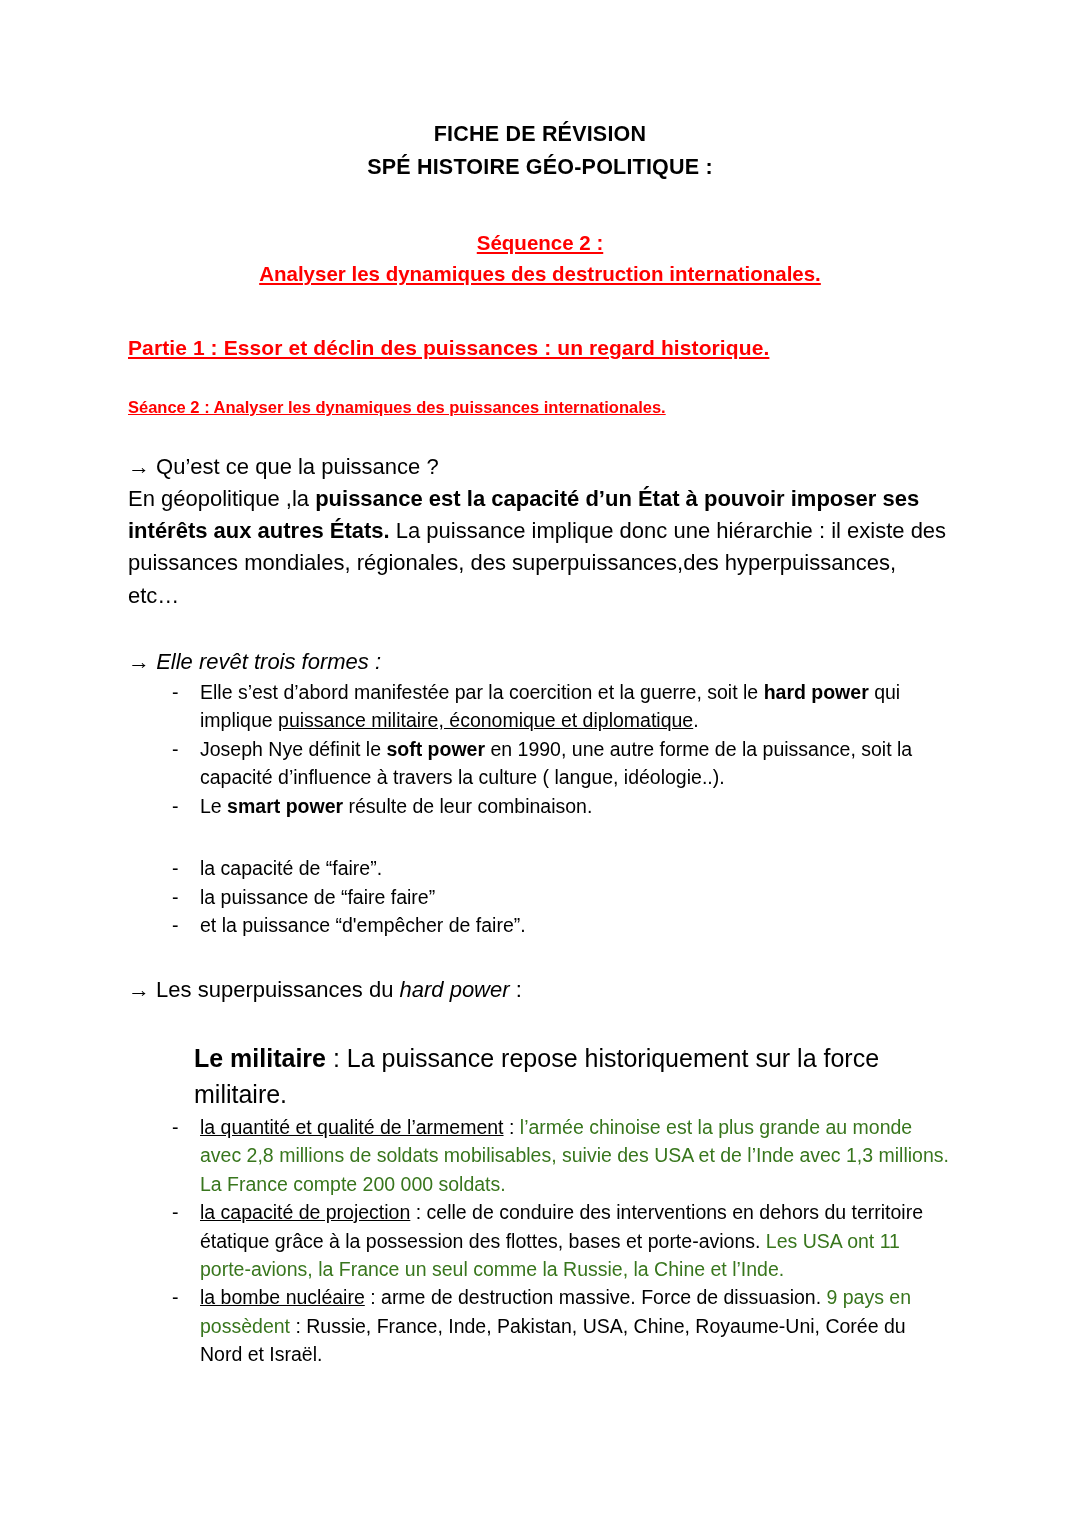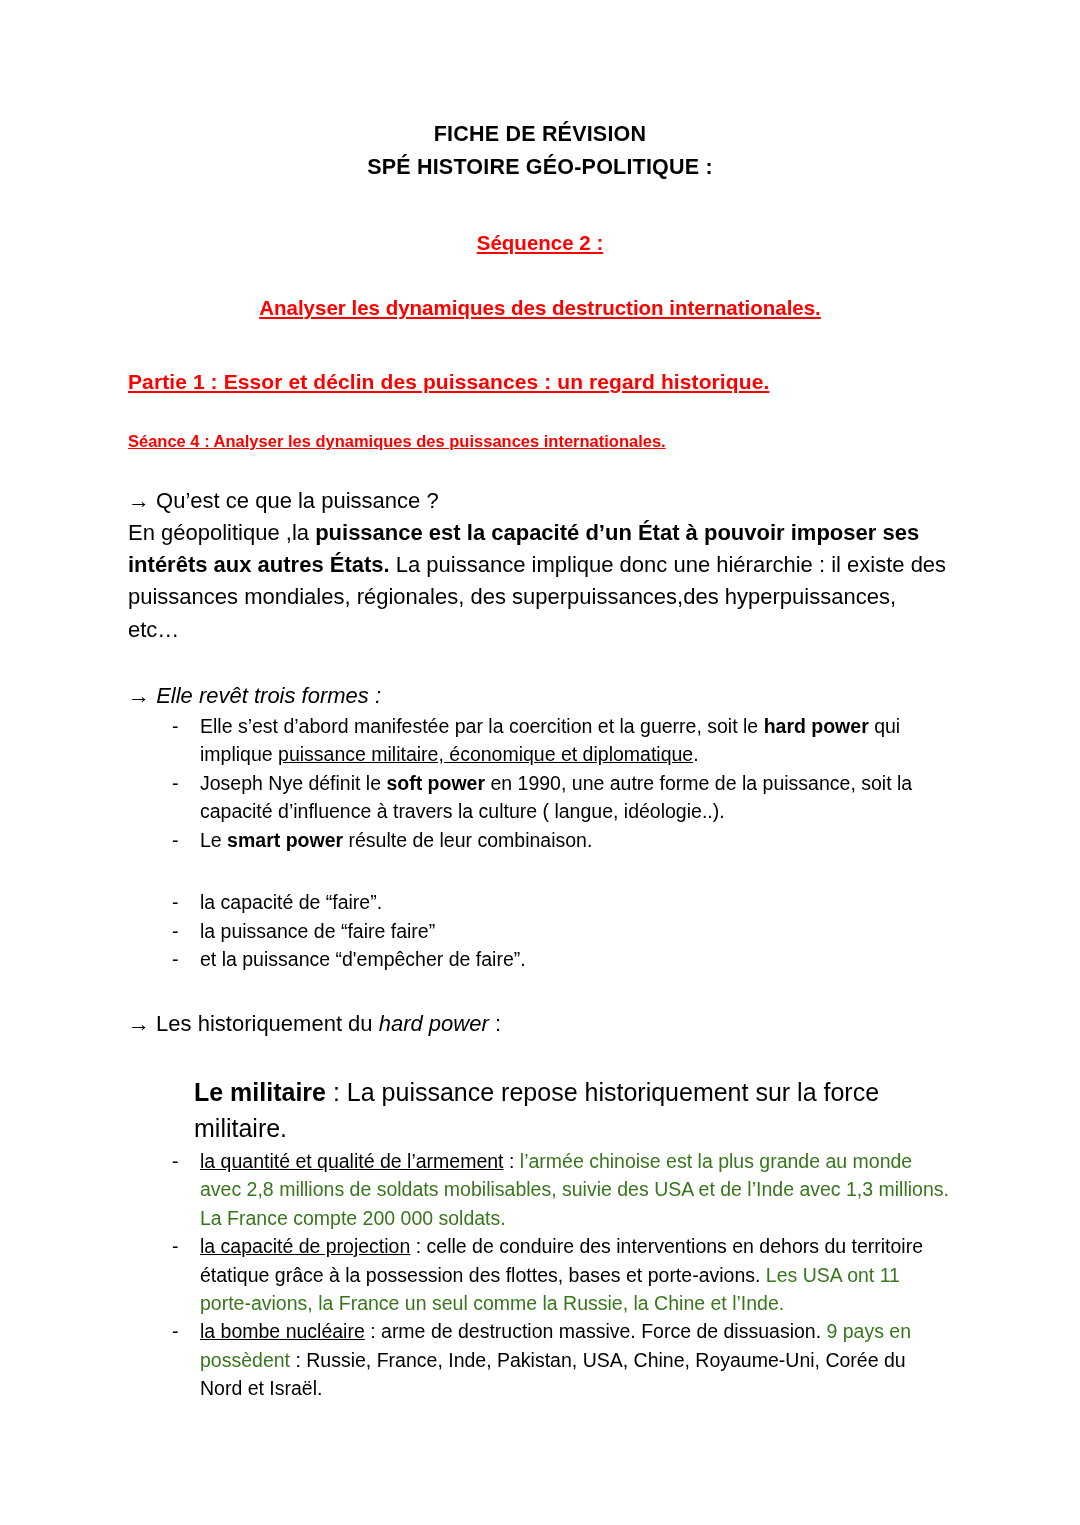--- a/index.html
+++ b/index.html
@@ -56,21 +56,21 @@
   p, .line {
     font-size: 22px;
     line-height: 1.46;
     margin: 0;
   }
   .para {
     margin-top: 34px;
   }
   b, .b { font-weight: bold; }
   i, .i { }
-  .u { text-decoration: underline; margin-top: 34px; }
+  .u { text-decoration: underline; }
   .green { color: #38761d; }
   ul.dash {
     list-style: none;
     margin: 0;
     padding: 0;
   }
   ul.dash > li {
     position: relative;
     padding-left: 72px;
     font-size: 19.5px;
@@ -103,21 +103,21 @@
     <div>SPÉ HISTOIRE GÉO-POLITIQUE :</div>
   </div>
 
   <div class="seq-block">
     <div class="u">Séquence 2 :</div>
     <div class="u">Analyser les dynamiques des destruction internationales.</div>
   </div>
 
   <div class="partie">Partie 1 : Essor et déclin des puissances : un regard historique.</div>
 
-  <div class="seance">Séance 4 : Analyser les dynamiques des puissances internationales.</div>
+  <div class="seance">Séance 2 : Analyser les dynamiques des puissances internationales.</div>
 
   <div class="para">
     <p class="line">→ Qu’est ce que la puissance ?</p>
     <p class="line"><span>En géopolitique ,la </span><b>puissance est la capacité d’un État à pouvoir imposer ses intérêts aux autres États.</b><span> La puissance implique donc une hiérarchie : il existe des puissances mondiales, régionales, des superpuissances,des hyperpuissances, etc…</span></p>
   </div>
 
   <div class="para">
     <p class="line"><span>→ </span><i>Elle revêt trois formes :</i></p>
     <ul class="dash">
       <li><span>Elle s’est d’abord manifestée par la coercition et la guerre, soit le </span><b>hard power</b><span> qui implique </span><span class="u">puissance militaire, économique et diplomatique</span><span>.</span></li>
@@ -128,21 +128,21 @@
 
   <div class="para">
     <ul class="dash">
       <li>la capacité de “faire”.</li>
       <li>la puissance de “faire faire”</li>
       <li>et la puissance “d'empêcher de faire”.</li>
     </ul>
   </div>
 
   <div class="para">
-    <p class="line"><span>→ Les historiquement du </span><i>hard power</i><span> :</span></p>
+    <p class="line"><span>→ Les superpuissances du </span><i>hard power</i><span> :</span></p>
   </div>
 
   <div class="indent-block">
     <b>Le militaire</b><span> : La puissance repose historiquement sur la force militaire.</span>
   </div>
 
   <ul class="dash">
     <li><span class="u">la quantité et qualité de l’armement</span><span> : </span><span class="green">l’armée chinoise est la plus grande au monde avec 2,8 millions de soldats mobilisables, suivie des USA et de l’Inde avec 1,3 millions. La France compte 200 000 soldats.</span><span></span></li>
     <li><span class="u">la capacité de projection</span><span> : celle de conduire des interventions en dehors du territoire étatique grâce à la possession des flottes, bases et porte-avions. </span><span class="green">Les USA ont 11 porte-avions, la France un seul comme la Russie, la Chine et l’Inde.</span><span></span></li>
     <li><span class="u">la bombe nucléaire</span><span> : arme de destruction massive. Force de dissuasion. </span><span class="green">9 pays en possèdent</span><span> : Russie, France, Inde, Pakistan, USA, Chine, Royaume-Uni, Corée du Nord et Israël.</span></li>

